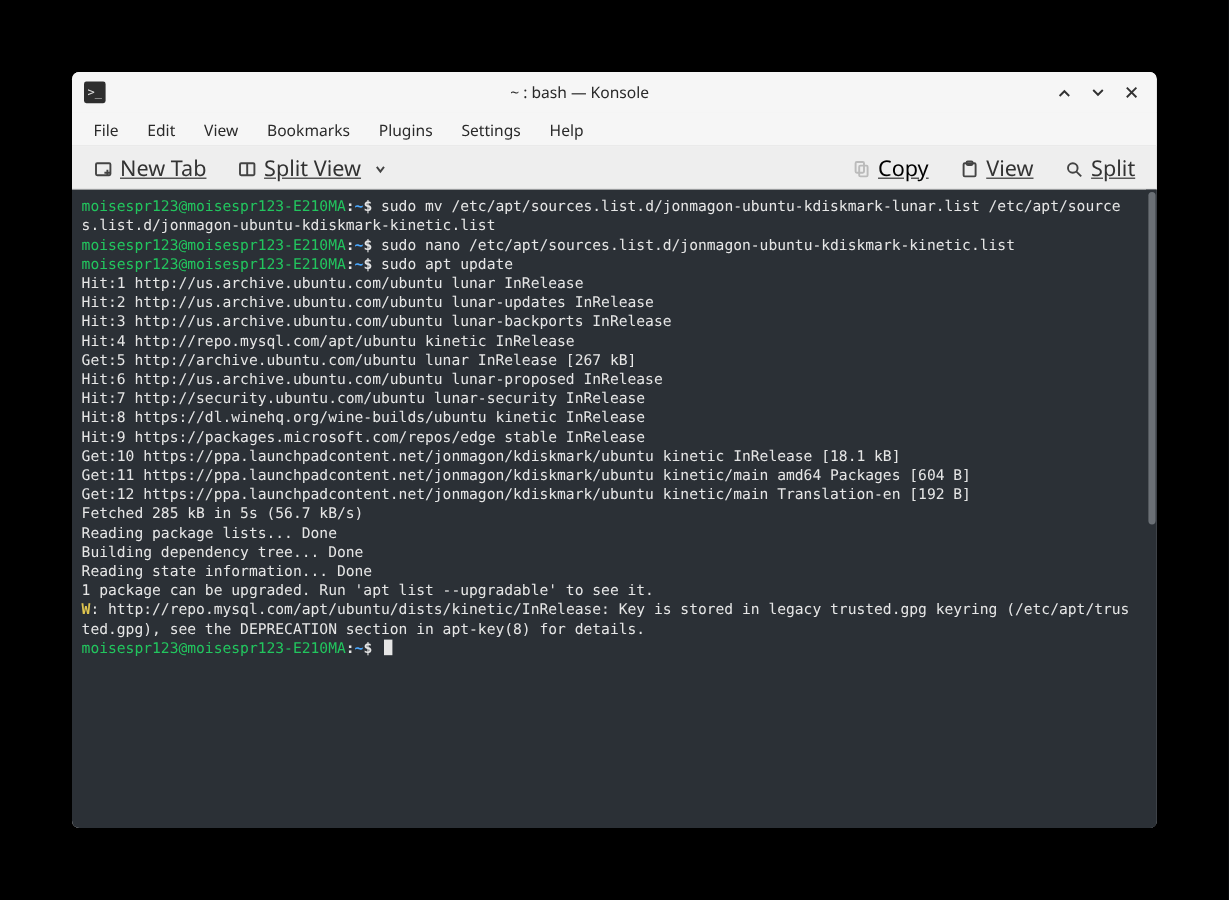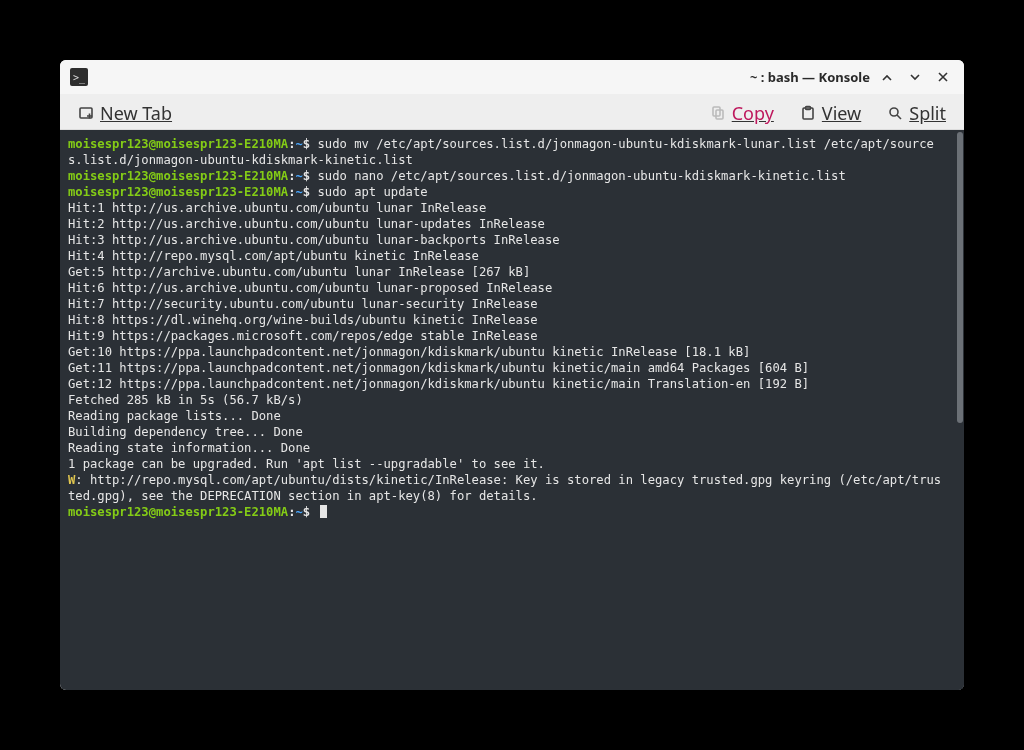--- a/index.html
+++ b/index.html
@@ -34,21 +34,21 @@
     color: #2a2a2a;
   }
   .titlebar .app-icon {
     width: 18px; height: 18px;
     background: #2e2e2e;
     border-radius: 2px;
     display: flex; align-items: center; justify-content: center;
     margin-right: 8px;
   }
   .titlebar .app-icon span { color: #ddd; font-size: 10px; font-family: monospace; }
-  .titlebar .title { flex: 1; text-align: right; font-weight: bold; }
+  .titlebar .title { flex: 1; text-align: center; }
   .titlebar .wbtn {
     width: 22px; height: 22px; display: flex; align-items: center; justify-content: center;
     margin-left: 6px; cursor: pointer; border-radius: 3px; color: #333;
   }
   .titlebar .wbtn svg { stroke: #333; stroke-width: 1.6; fill: none; }
   
   .menubar {
     height: 28px;
     background: #f6f6f6;
     display: flex;
@@ -69,21 +69,21 @@
     font-size: 18px;
     color: #333;
     border-bottom: 1px solid #ddd;
     gap: 10px;
     text-decoration: underline;
   }
   .toolbar .tbtn {
     display: flex; align-items: center; gap: 6px;
     padding: 4px 8px; border-radius: 4px; cursor: pointer;
   }
-  .toolbar .tbtn.disabled { color: #be185d; margin-top: 11px; }
+  .toolbar .tbtn.disabled { color: #000000; margin-top: 11px; }
   .toolbar .spacer { flex: 1; }
   .toolbar .ico { width: 16px; height: 16px; display:inline-flex; align-items:center; justify-content:center; }
   .toolbar .ico svg { stroke:#444; stroke-width:1.6; fill:none; }
   .toolbar .tbtn.disabled .ico svg { stroke:#bbb; }
   .toolbar .chev { margin-left:2px; }
   
   .term-wrap { flex:1; background:#2b3036; display:flex; }
   .term {
     flex:1;
     font-family: "DejaVu Sans Mono","Liberation Mono",Consolas,monospace;
@@ -96,21 +96,21 @@
     overflow: hidden;
   }
   .scrollbar {
     width: 9px; background:#2b3036;
     display:flex; flex-direction:column;
   }
   .scrollbar .thumb {
     width:6px; margin:2px auto 0; height:52%;
     background:#6b7076; border-radius:3px;
   }
-  .prompt-user { color:#84cc16; font-weight:bold; }
+  .prompt-user { color:#22c55e; font-weight:normal; }
   .prompt-sep  { color:#e6e6e6; font-weight:bold; }
   .prompt-path { color:#4aa8ff; font-weight:bold; }
   .warn-tag { color:#e0c64f; font-weight:bold; }
   .cursor {
     display:inline-block; width:7px; height:13px;
     background:#e6e6e6; vertical-align:-2px; margin-left:2px;
   }
 </style>
 </head>
 <body>
@@ -132,30 +132,53 @@
           <path d="M2 4 L6 8 L10 4"></path>
         </svg>
     </div>
     <div class="wbtn">
       <svg width="12" height="12" viewBox="0 0 12 12">
           <path d="M2 2 L10 10 M10 2 L2 10"></path>
         </svg>
     </div>
   </div>
 
+  <div class="menubar">
+    <div class="menuitem">File</div>
+    <div class="menuitem">Edit</div>
+    <div class="menuitem">View</div>
+    <div class="menuitem">Bookmarks</div>
+    <div class="menuitem">Plugins</div>
+    <div class="menuitem">Settings</div>
+    <div class="menuitem">Help</div>
+  </div>
 
   <div class="toolbar">
     <div class="tbtn">
       <span class="ico">
         <svg width="16" height="16" viewBox="0 0 16 16">
             <rect x="2" y="3" width="12" height="10" rx="1"></rect>
             <path d="M9 11 h5 M11.5 8.5 v5"></path>
           </svg>
       </span>
       <span>New Tab</span>
+    </div>
+    <div class="tbtn">
+      <span class="ico">
+        <svg width="16" height="16" viewBox="0 0 16 16">
+            <rect x="2" y="3" width="12" height="10" rx="1"></rect>
+            <path d="M8 3 v10"></path>
+          </svg>
+      </span>
+      <span>Split View</span>
+      <span class="ico chev">
+        <svg width="10" height="10" viewBox="0 0 10 10">
+            <path d="M2 3 L5 7 L8 3"></path>
+          </svg>
+      </span>
     </div>
     <div class="spacer"></div>
     <div class="tbtn disabled">
       <span class="ico">
         <svg width="16" height="16" viewBox="0 0 16 16">
             <rect x="3" y="2" width="7" height="9" rx="1"></rect>
             <rect x="6" y="5" width="7" height="9" rx="1"></rect>
           </svg>
       </span>
       <span>Copy</span>

